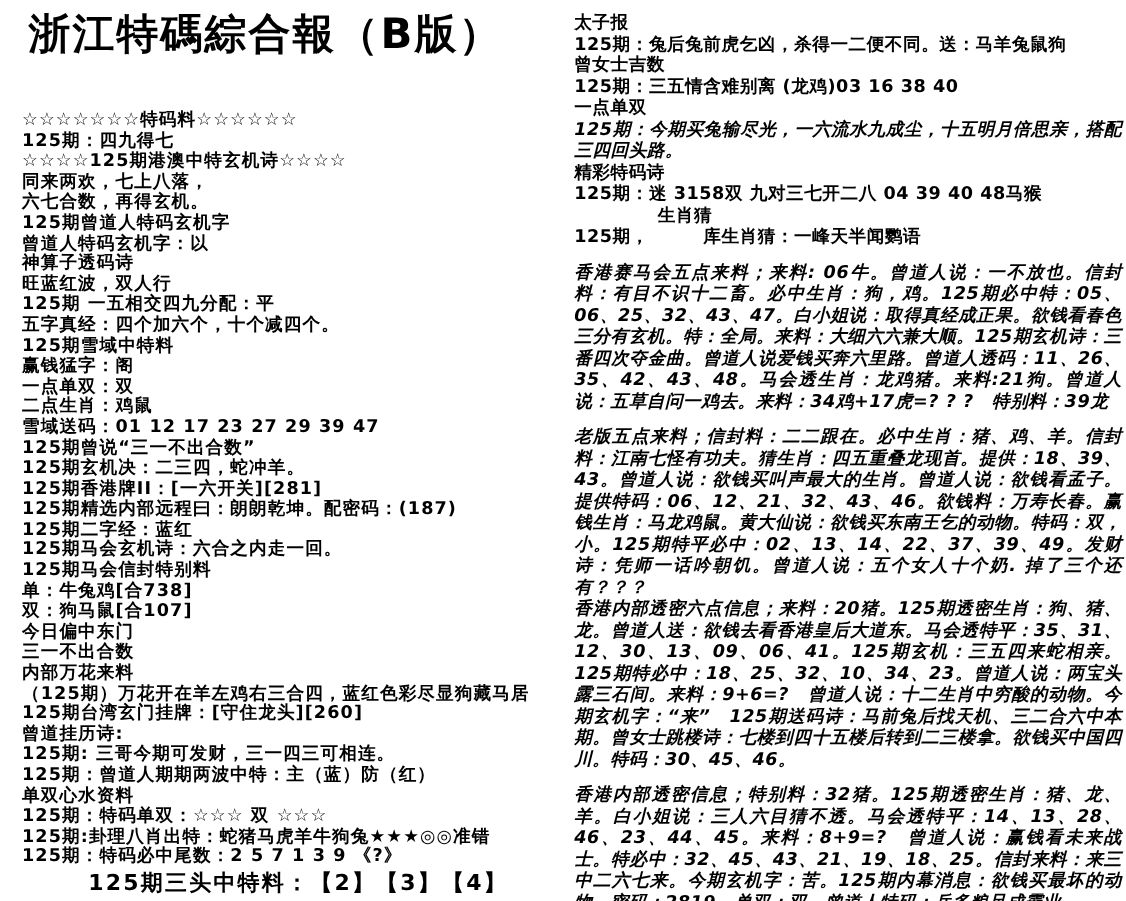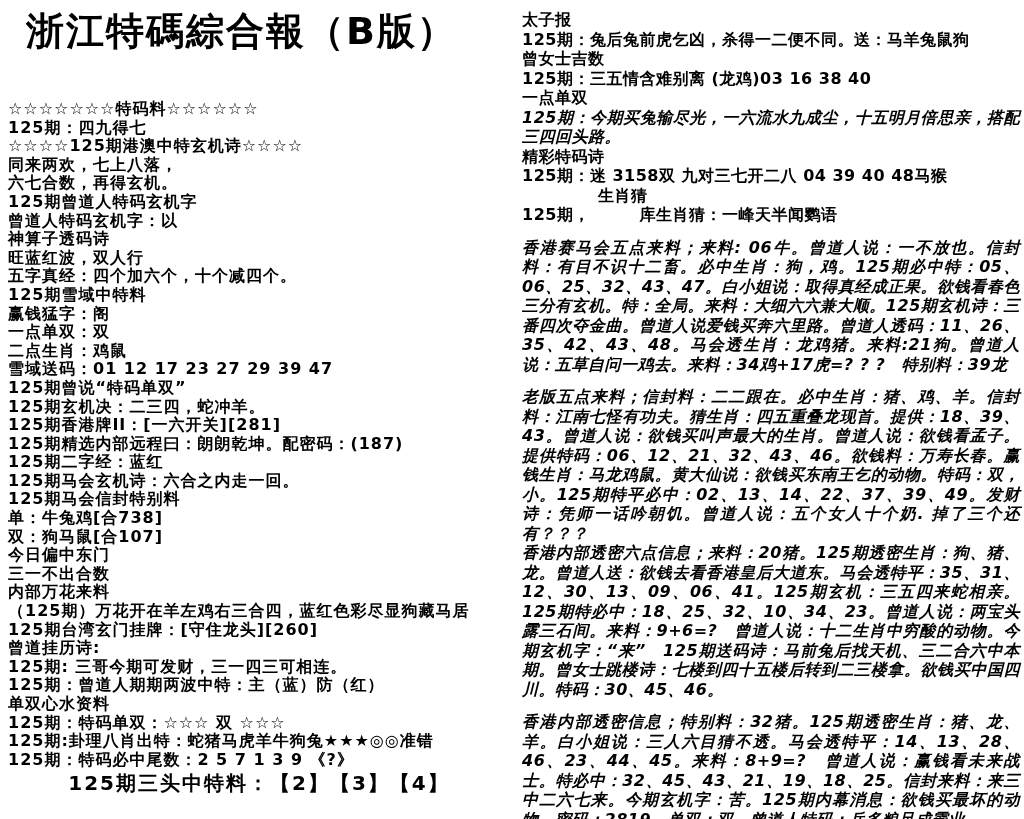--- a/index.html
+++ b/index.html
@@ -8,21 +8,21 @@
     background:#ffffff;color:#000;
     font-family:"DejaVu Sans",sans-serif;
     position:relative;overflow:hidden;
   }
   .title{
     position:absolute;left:26px;top:6px;margin:0;
     font-size:38px;font-weight:900;letter-spacing:2px;
     white-space:nowrap;
   }
   .col-left{
-    position:absolute;left:8px;top:100px;width:502px;
+    position:absolute;left:20px;top:100px;width:502px;
   }
   .col-right{
     position:absolute;left:522px;top:10px;width:498px;
   }
   .tline{
     font-size:16px;font-weight:700;line-height:18.6px;
     letter-spacing:1px;white-space:nowrap;
   }
   .col-right .tline{
     line-height:19.5px;letter-spacing:0.5px;
@@ -43,27 +43,28 @@
   <div class="col-left">
       <div class="tline">☆☆☆☆☆☆☆特码料☆☆☆☆☆☆</div>
       <div class="tline">125期：四九得七</div>
       <div class="tline">☆☆☆☆125期港澳中特玄机诗☆☆☆☆</div>
       <div class="tline">同来两欢，七上八落，</div>
       <div class="tline">六七合数，再得玄机。</div>
       <div class="tline">125期曾道人特码玄机字</div>
       <div class="tline">曾道人特码玄机字：以</div>
       <div class="tline">神算子透码诗</div>
       <div class="tline">旺蓝红波，双人行</div>
+      <div class="tline">125期 一五相交四九分配：平</div>
       <div class="tline">五字真经：四个加六个，十个减四个。</div>
       <div class="tline">125期雪域中特料</div>
       <div class="tline">赢钱猛字：阁</div>
       <div class="tline">一点单双：双</div>
       <div class="tline">二点生肖：鸡鼠</div>
       <div class="tline">雪域送码：01 12 17 23 27 29 39 47</div>
-      <div class="tline">125期曾说“特码单双”</div>
+      <div class="tline">125期曾说“三一不出合数”</div>
       <div class="tline">125期玄机决：二三四，蛇冲羊。</div>
       <div class="tline">125期香港牌II：[一六开关][281]</div>
       <div class="tline">125期精选内部远程曰：朗朗乾坤。配密码：(187)</div>
       <div class="tline">125期二字经：蓝红</div>
       <div class="tline">125期马会玄机诗：六合之内走一回。</div>
       <div class="tline">125期马会信封特别料</div>
       <div class="tline">单：牛兔鸡[合738]</div>
       <div class="tline">双：狗马鼠[合107]</div>
       <div class="tline">今日偏中东门</div>
       <div class="tline">三一不出合数</div>

